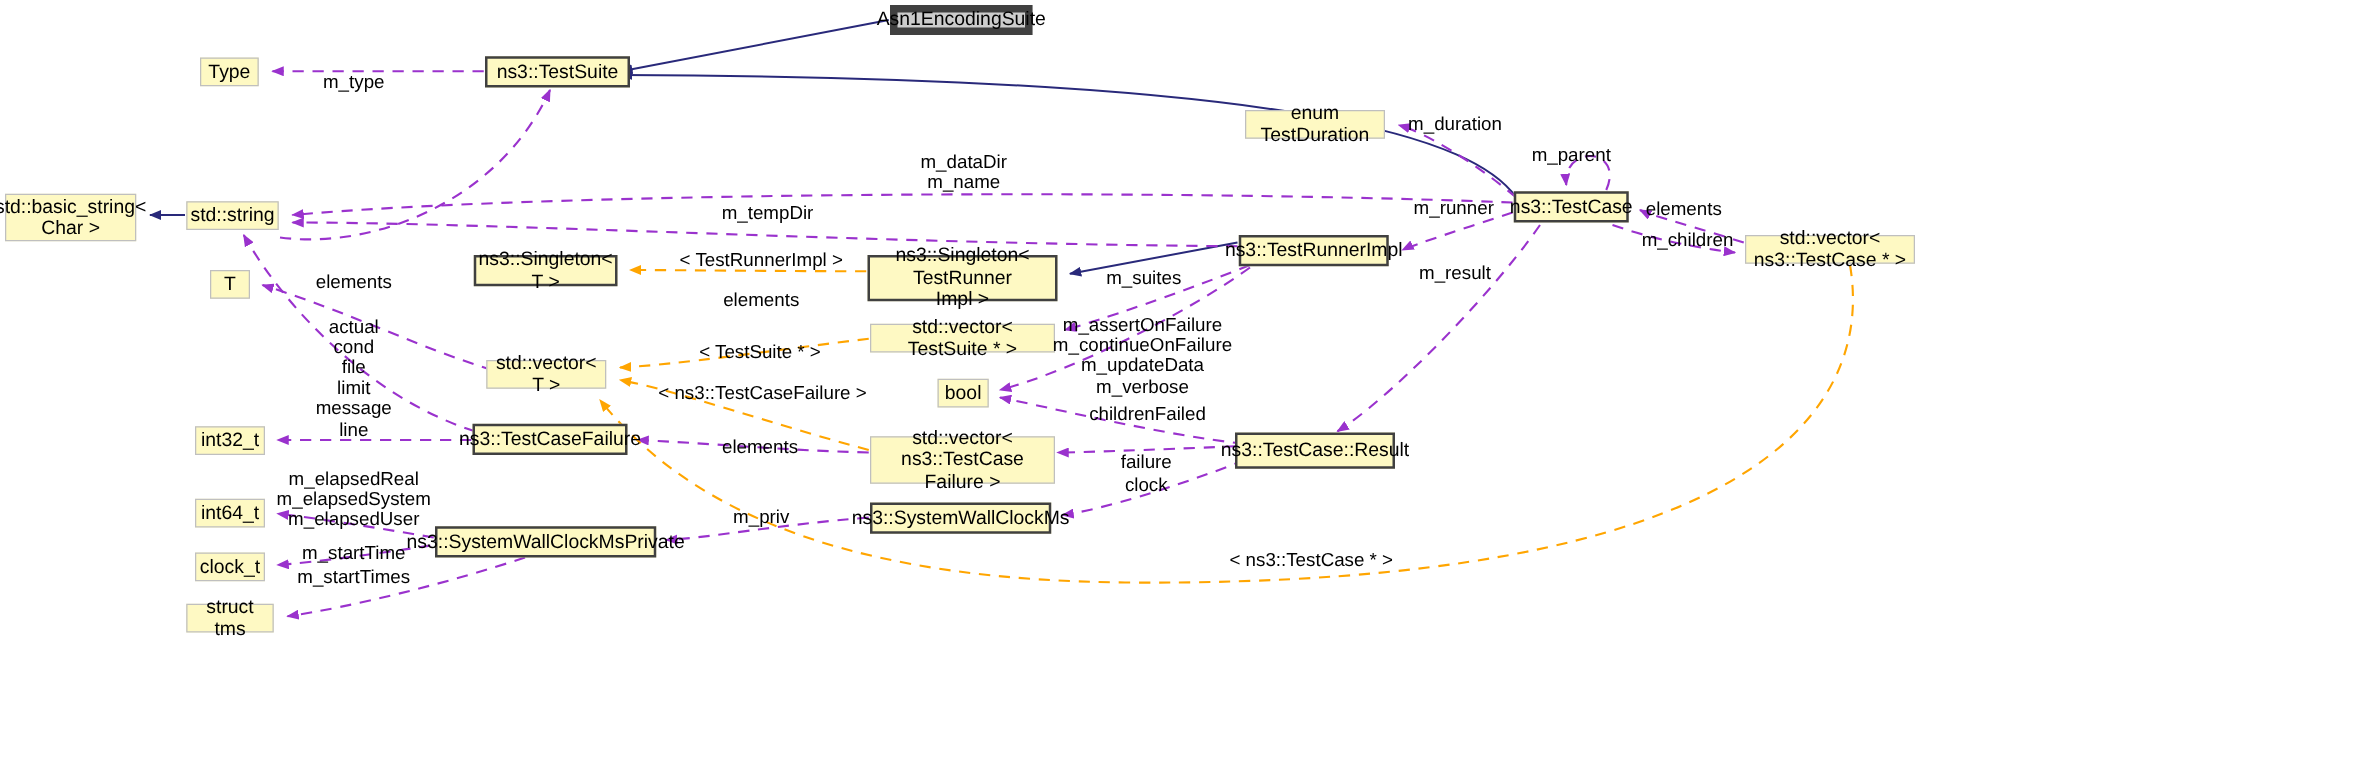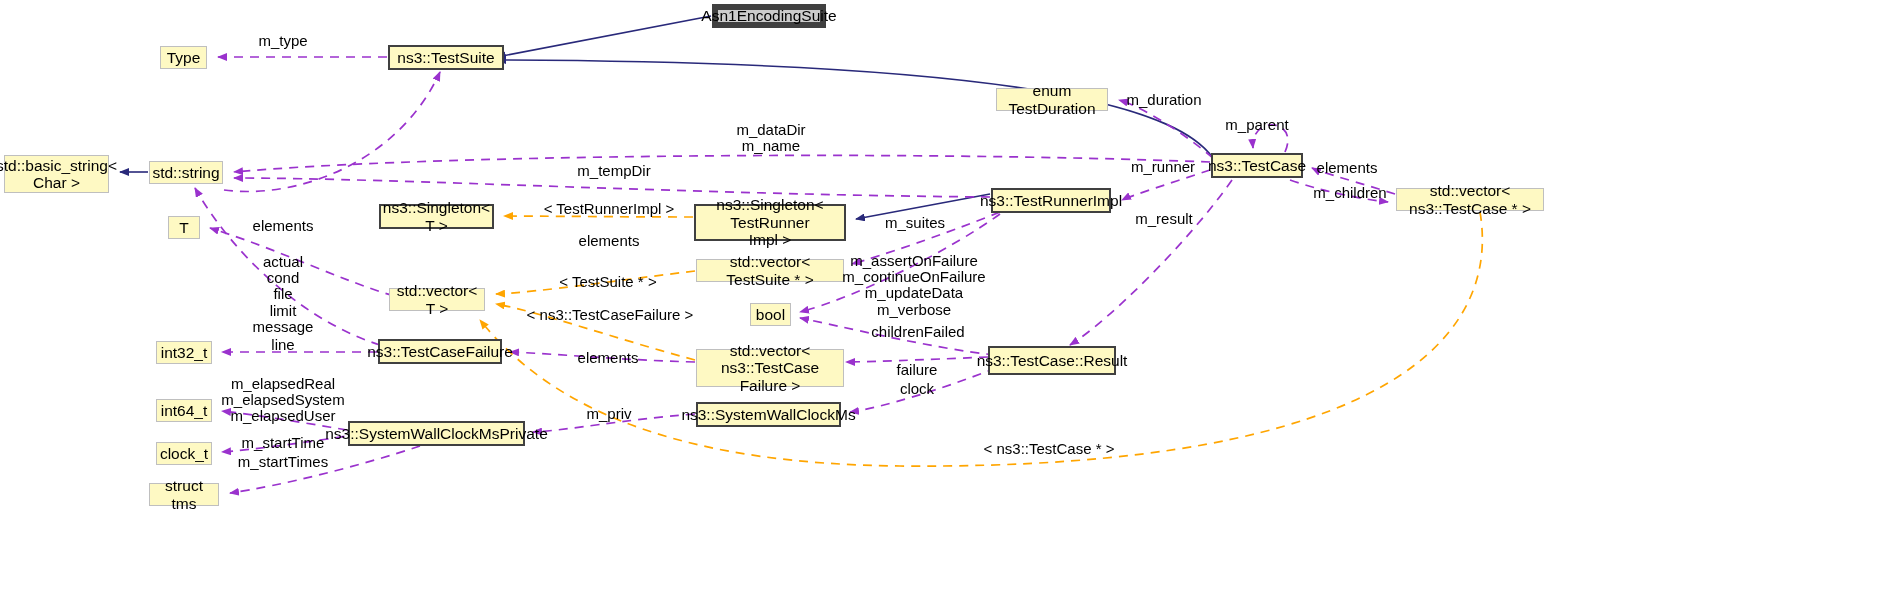--- a/index.html
+++ b/index.html
@@ -120,42 +120,42 @@
 
   <div id="nodes">
       <div class="node current" style="left: 712px; top: 4px; width: 114px; height: 24px;">Asn1EncodingSuite</div>
       <div class="node" style="left: 160px; top: 46px; width: 47px; height: 23px;">Type</div>
       <div class="node bold" style="left: 388px; top: 45px; width: 116px; height: 25px;">ns3::TestSuite</div>
       <div class="node" style="left: 996px; top: 88px; width: 112px; height: 23px;">enum TestDuration</div>
       <div class="node" style="left: 4px; top: 155px; width: 105px; height: 38px;">std::basic_string&lt;
 Char &gt;</div>
       <div class="node" style="left: 149px; top: 161px; width: 74px; height: 23px;">std::string</div>
       <div class="node bold" style="left: 1211px; top: 153px; width: 92px; height: 25px;">ns3::TestCase</div>
-      <div class="node" style="left: 1396px; top: 188px; width: 148px; height: 23px;">std::vector&lt; ns3::TestCase * &gt;</div>
+      <div class="node" style="left: 1396px; top: 188px; width: 136px; height: 23px;">std::vector&lt; ns3::TestCase * &gt;</div>
       <div class="node bold" style="left: 991px; top: 188px; width: 120px; height: 25px;">ns3::TestRunnerImpl</div>
       <div class="node bold" style="left: 379px; top: 204px; width: 115px; height: 25px;">ns3::Singleton&lt; T &gt;</div>
       <div class="node bold" style="left: 694px; top: 204px; width: 152px; height: 37px;">ns3::Singleton&lt; TestRunner
 Impl &gt;</div>
       <div class="node" style="left: 168px; top: 216px; width: 32px; height: 23px;">T</div>
       <div class="node" style="left: 696px; top: 259px; width: 148px; height: 23px;">std::vector&lt; TestSuite * &gt;</div>
       <div class="node" style="left: 389px; top: 288px; width: 96px; height: 23px;">std::vector&lt; T &gt;</div>
       <div class="node" style="left: 750px; top: 303px; width: 41px; height: 23px;">bool</div>
       <div class="node" style="left: 156px; top: 341px; width: 56px; height: 23px;">int32_t</div>
       <div class="node bold" style="left: 378px; top: 339px; width: 124px; height: 25px;">ns3::TestCaseFailure</div>
       <div class="node bold" style="left: 988px; top: 346px; width: 128px; height: 29px;">ns3::TestCase::Result</div>
       <div class="node" style="left: 696px; top: 349px; width: 148px; height: 38px;">std::vector&lt; ns3::TestCase
 Failure &gt;</div>
       <div class="node" style="left: 156px; top: 399px; width: 56px; height: 23px;">int64_t</div>
       <div class="node bold" style="left: 696px; top: 402px; width: 145px; height: 25px;">ns3::SystemWallClockMs</div>
       <div class="node bold" style="left: 348px; top: 421px; width: 177px; height: 25px;">ns3::SystemWallClockMsPrivate</div>
       <div class="node" style="left: 156px; top: 442px; width: 56px; height: 23px;">clock_t</div>
       <div class="node" style="left: 149px; top: 472px; width: 70px; height: 23px; margin-top: 11px;">struct tms</div>
     </div>
   <div id="labels">
-      <div class="edge-label" style="left: 283px; top: 33px; text-align: right;">m_type</div>
+      <div class="edge-label" style="left: 283px; top: 58px; text-align: right;">m_type</div>
       <div class="edge-label" style="left: 771px; top: 122px;">m_dataDir
 m_name</div>
       <div class="edge-label" style="left: 1164px; top: 92px;">m_duration</div>
       <div class="edge-label" style="left: 1257px; top: 117px;">m_parent</div>
       <div class="edge-label" style="left: 614px; top: 163px;">m_tempDir</div>
       <div class="edge-label" style="left: 1163px; top: 159px;">m_runner</div>
       <div class="edge-label" style="left: 1347px; top: 160px;">elements</div>
       <div class="edge-label" style="left: 1350px; top: 185px;">m_children</div>
       <div class="edge-label" style="left: 609px; top: 201px;">&lt; TestRunnerImpl &gt;
 

